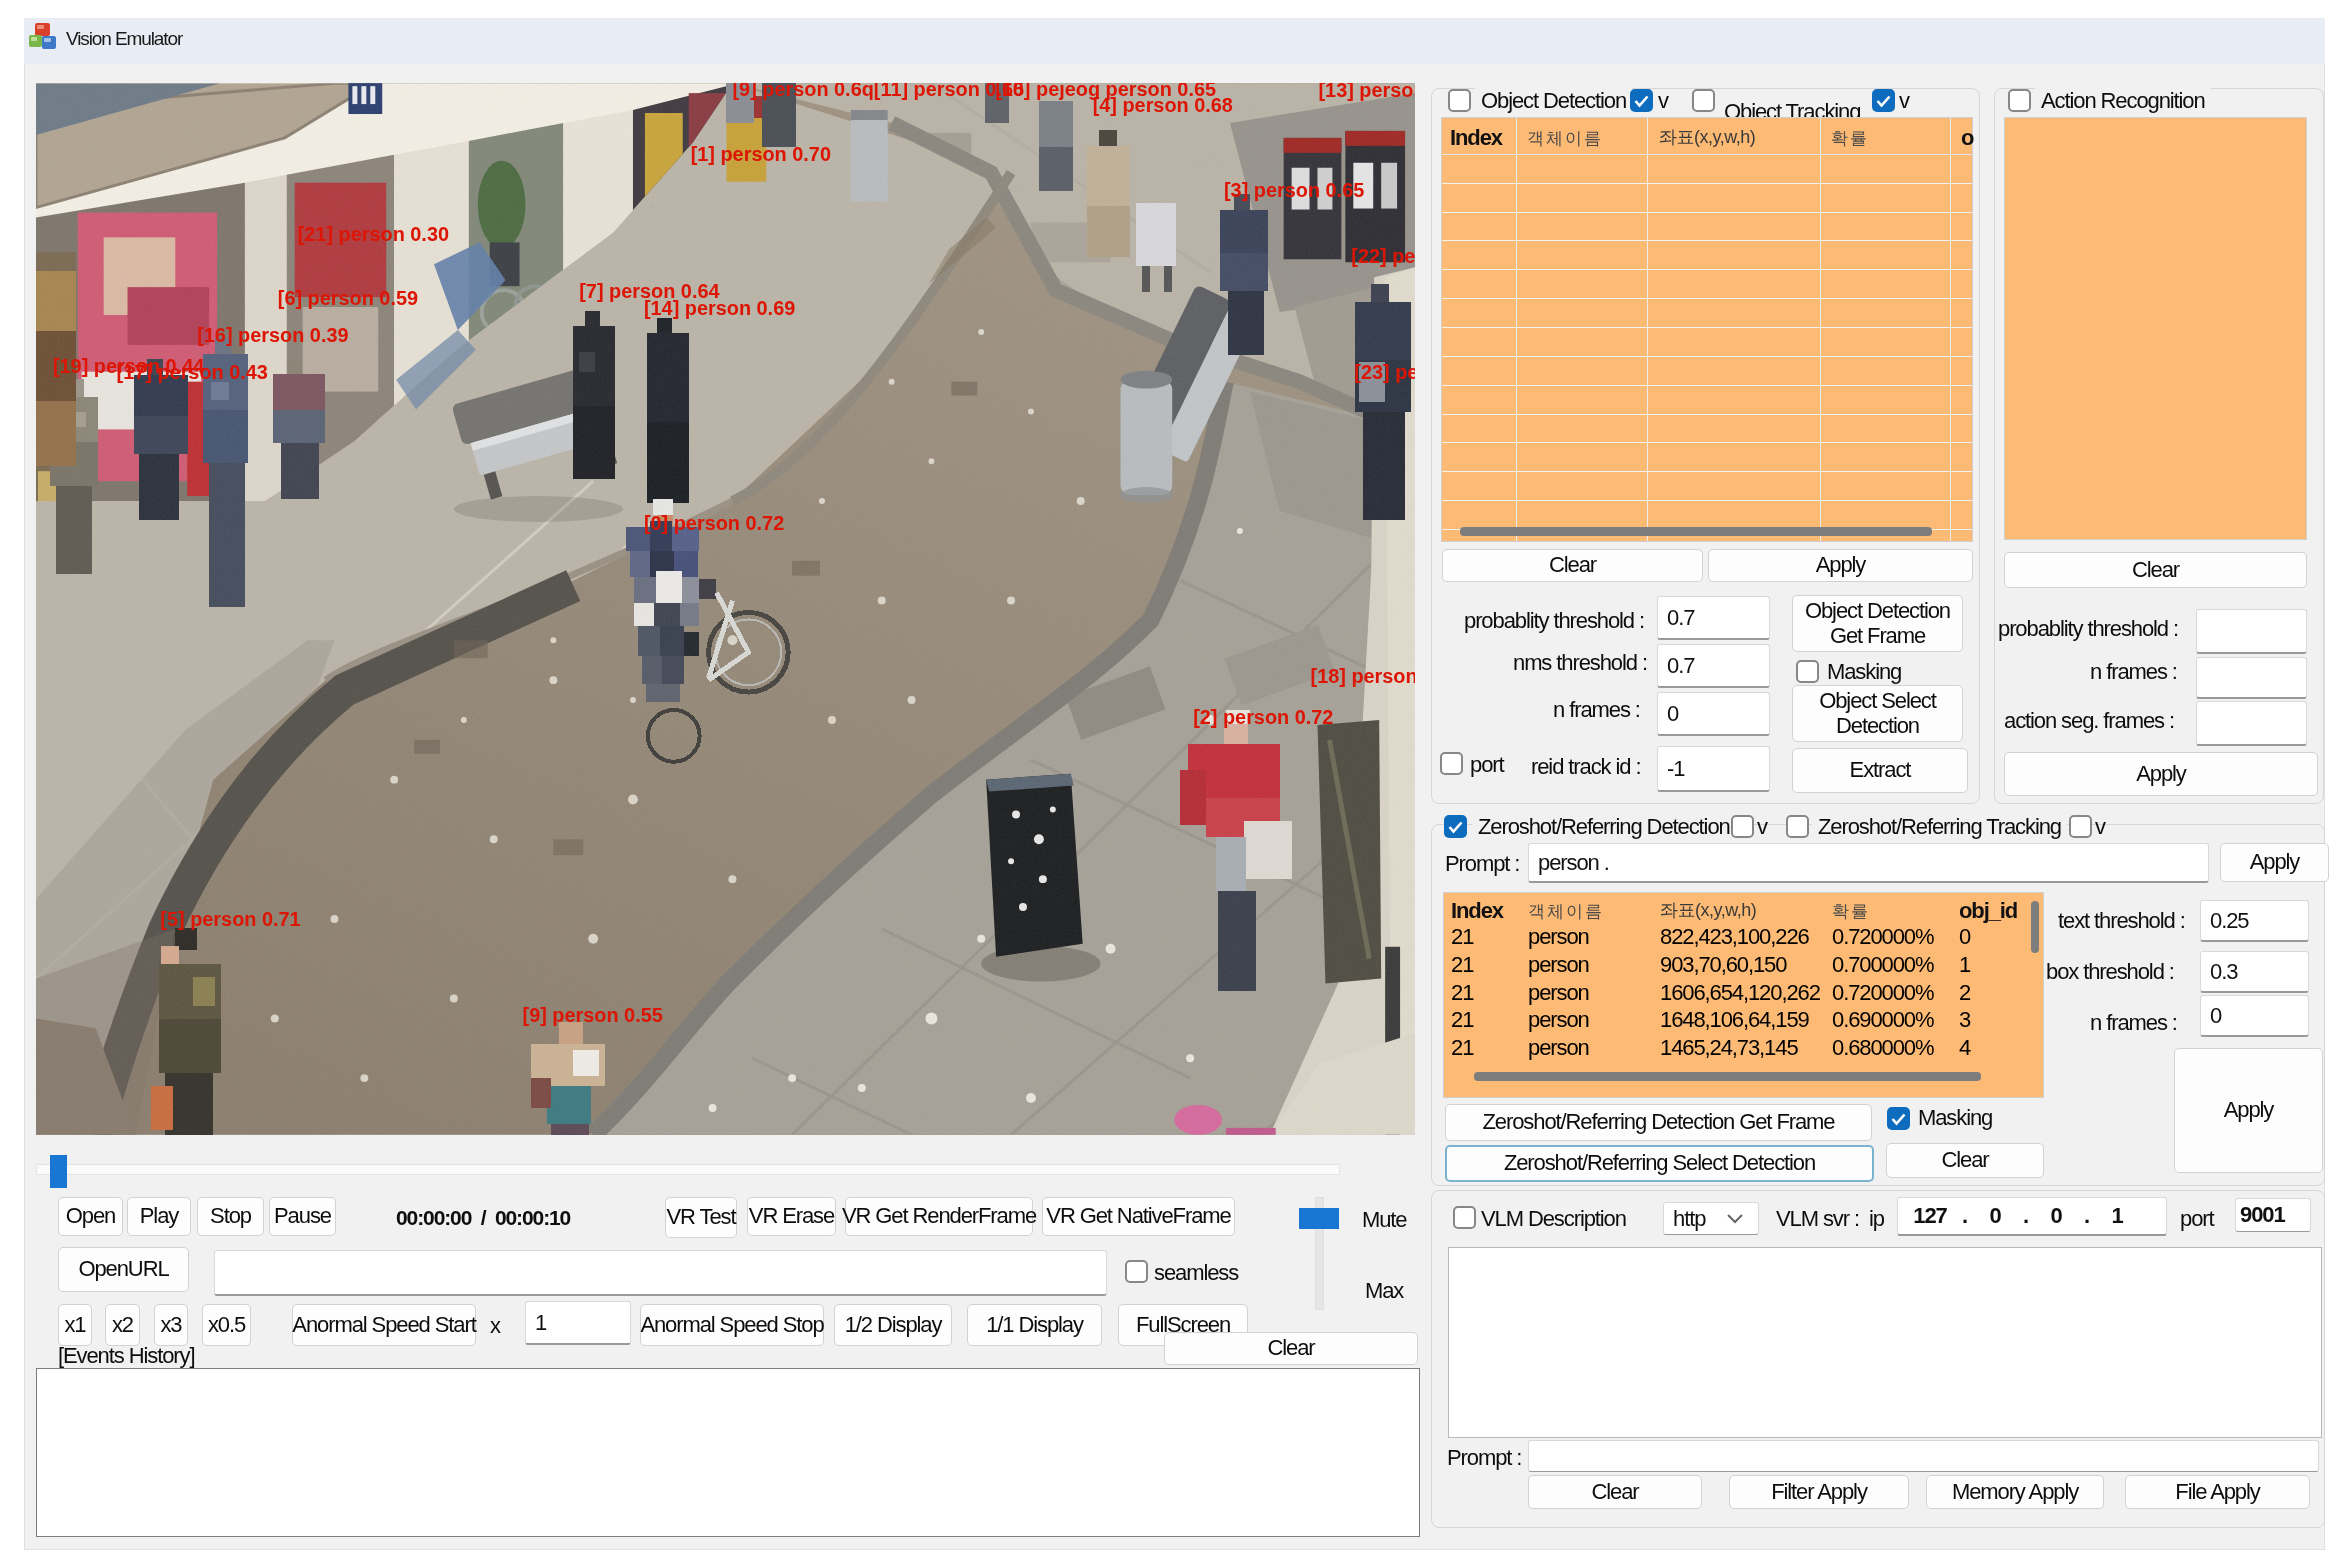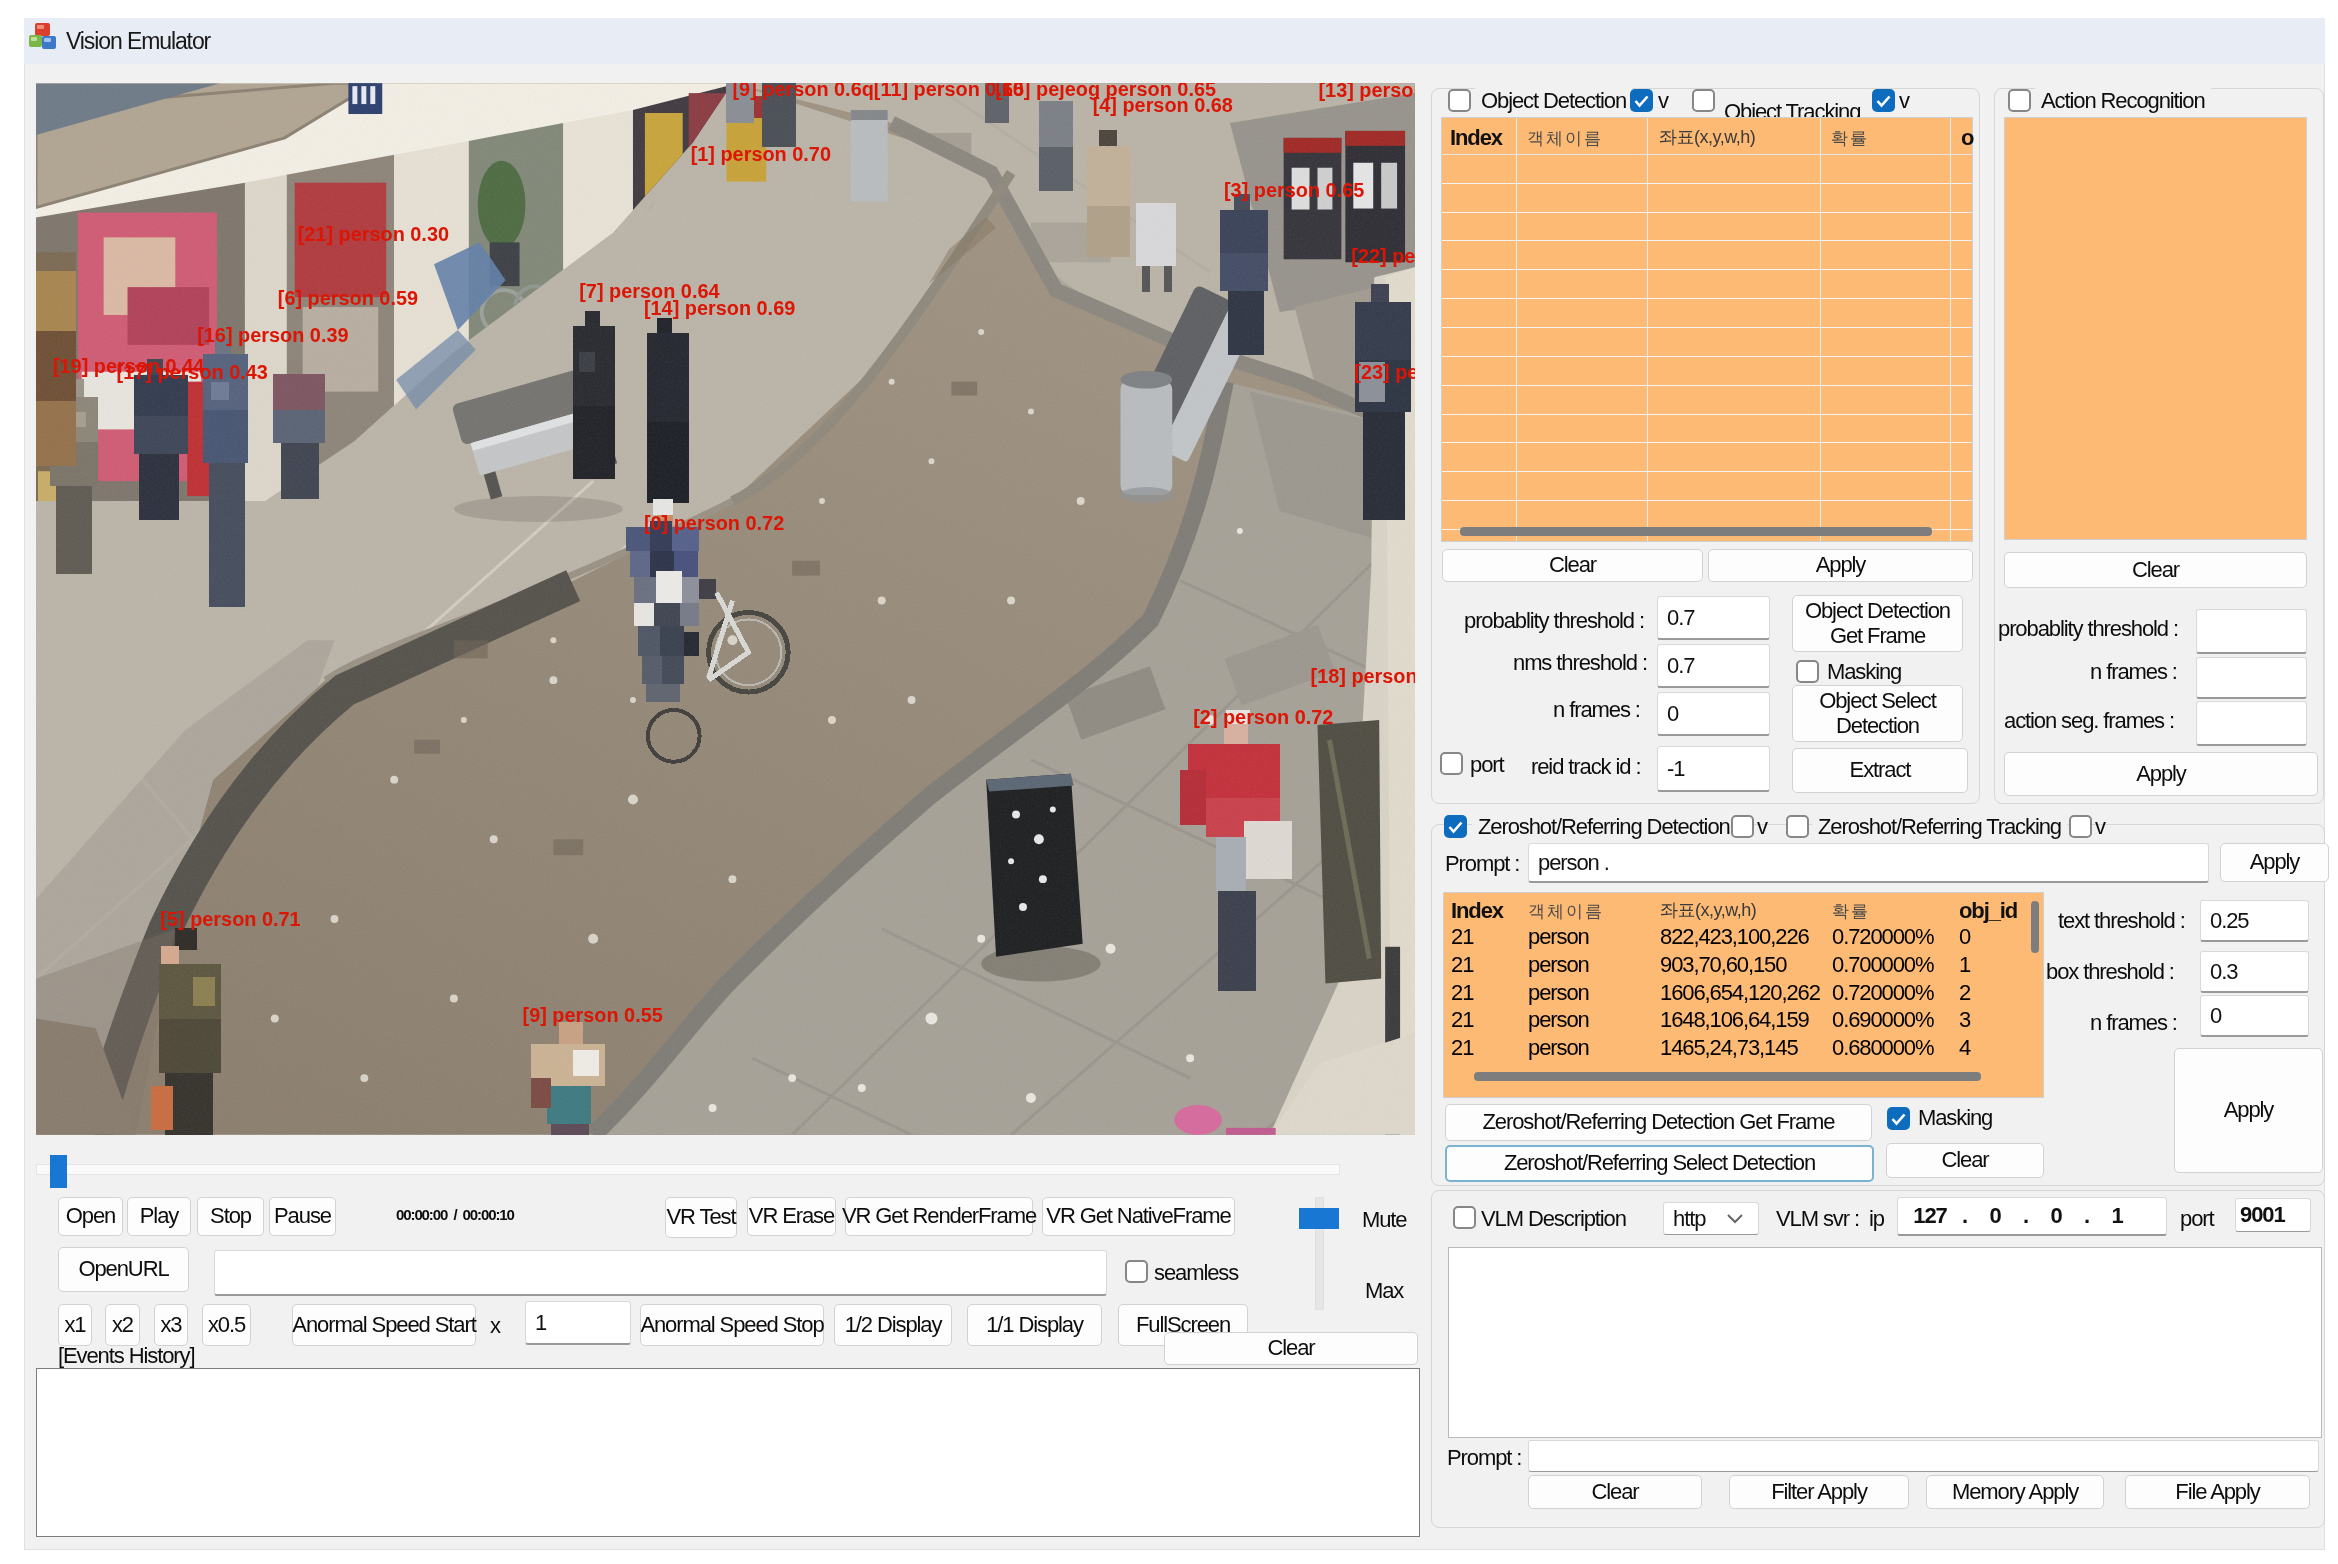--- a/index.html
+++ b/index.html
@@ -22,21 +22,21 @@
 <div class="tbar"></div>
 
 <svg class="abs" style="left:28px;top:22px" width="30" height="30" viewBox="0 0 30 30">
   <rect x="7" y="1" width="15" height="13" rx="2" fill="#d93f2a"></rect>
   <rect x="9" y="3" width="7" height="4" rx="1" fill="#f4a08e" opacity=".8"></rect>
   <rect x="1" y="13" width="13" height="12" rx="2" fill="#7ab648"></rect>
   <rect x="3" y="15" width="6" height="4" rx="1" fill="#cfe8b0" opacity=".8"></rect>
   <rect x="14" y="14" width="14" height="13" rx="2" fill="#3d78c9"></rect>
   <rect x="16" y="16" width="7" height="4" rx="1" fill="#b8d4f2" opacity=".8"></rect>
 </svg>
-<div class="lbl" style="left:66px;top:28px;font-size:23px;color:#191919">Vision Emulator</div>
+<div class="lbl" style="left:66px;top:28px;font-size:19px;color:#191919">Vision Emulator</div>
 
 <div class="abs" style="left:36px;top:83px;width:1379px;height:1052px" id="videoph">
 <svg width="1379" height="1052" viewBox="0 0 1386 1057">
 <defs>
 <filter id="grain" x="0" y="0" width="100%" height="100%">
           <feTurbulence type="fractalNoise" baseFrequency="0.55" numOctaves="2"></feTurbulence>
           <feColorMatrix type="saturate" values="0"></feColorMatrix>
         </filter>
 <linearGradient id="roadg" x1="0.8" y1="0" x2="0.2" y2="1">
  <stop offset="0" stop-color="#a29584"></stop>
@@ -411,21 +411,21 @@
 </svg>
 </div>
 
 <div class="abs" style="left:36px;top:1164px;width:1302px;height:9px;background:#fafafa;border:1px solid #e4e4e4"></div>
 <div class="abs" style="left:50px;top:1155px;width:17px;height:33px;background:#1777d2"></div>
 
 <div class="btn" style="left:58px;top:1197px;width:65px;height:39px">Open</div>
 <div class="btn" style="left:127px;top:1197px;width:64px;height:39px">Play</div>
 <div class="btn" style="left:197px;top:1197px;width:67px;height:39px">Stop</div>
 <div class="btn" style="left:269px;top:1197px;width:67px;height:39px">Pause</div>
-<div class="lbl" style="left:396px;top:1206px;font-size:15px;font-weight:bold">00:00:00&nbsp; /&nbsp; 00:00:10</div>
+<div class="lbl" style="left:396px;top:1206px;font-size:21px;font-weight:bold">00:00:00&nbsp; /&nbsp; 00:00:10</div>
 <div class="btn" style="left:665px;top:1197px;width:72px;height:41px">VR Test</div>
 <div class="btn" style="left:747px;top:1197px;width:89px;height:39px">VR Erase</div>
 <div class="btn" style="left:845px;top:1197px;width:188px;height:39px">VR Get RenderFrame</div>
 <div class="btn" style="left:1042px;top:1197px;width:193px;height:39px">VR Get NativeFrame</div>
 
 <div class="abs" style="left:1315px;top:1197px;width:7px;height:111px;background:#e6e6e6;border:1px solid #dedede"></div>
 <div class="abs" style="left:1299px;top:1208px;width:40px;height:21px;background:#1777d2"></div>
 <div class="lbl" style="left:1362px;top:1207px">Mute</div>
 <div class="lbl" style="left:1365px;top:1278px">Max</div>
 

